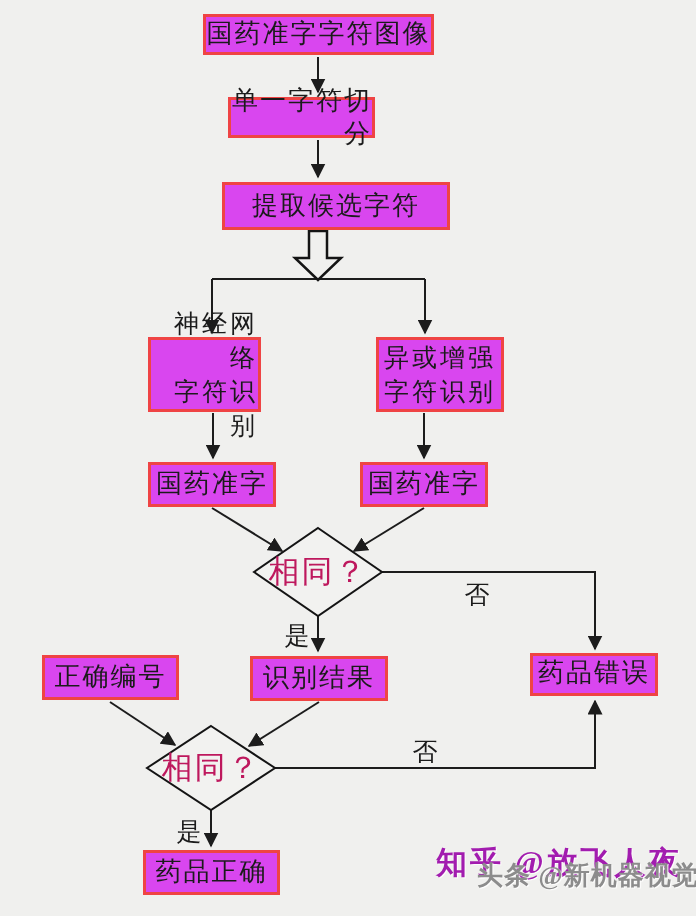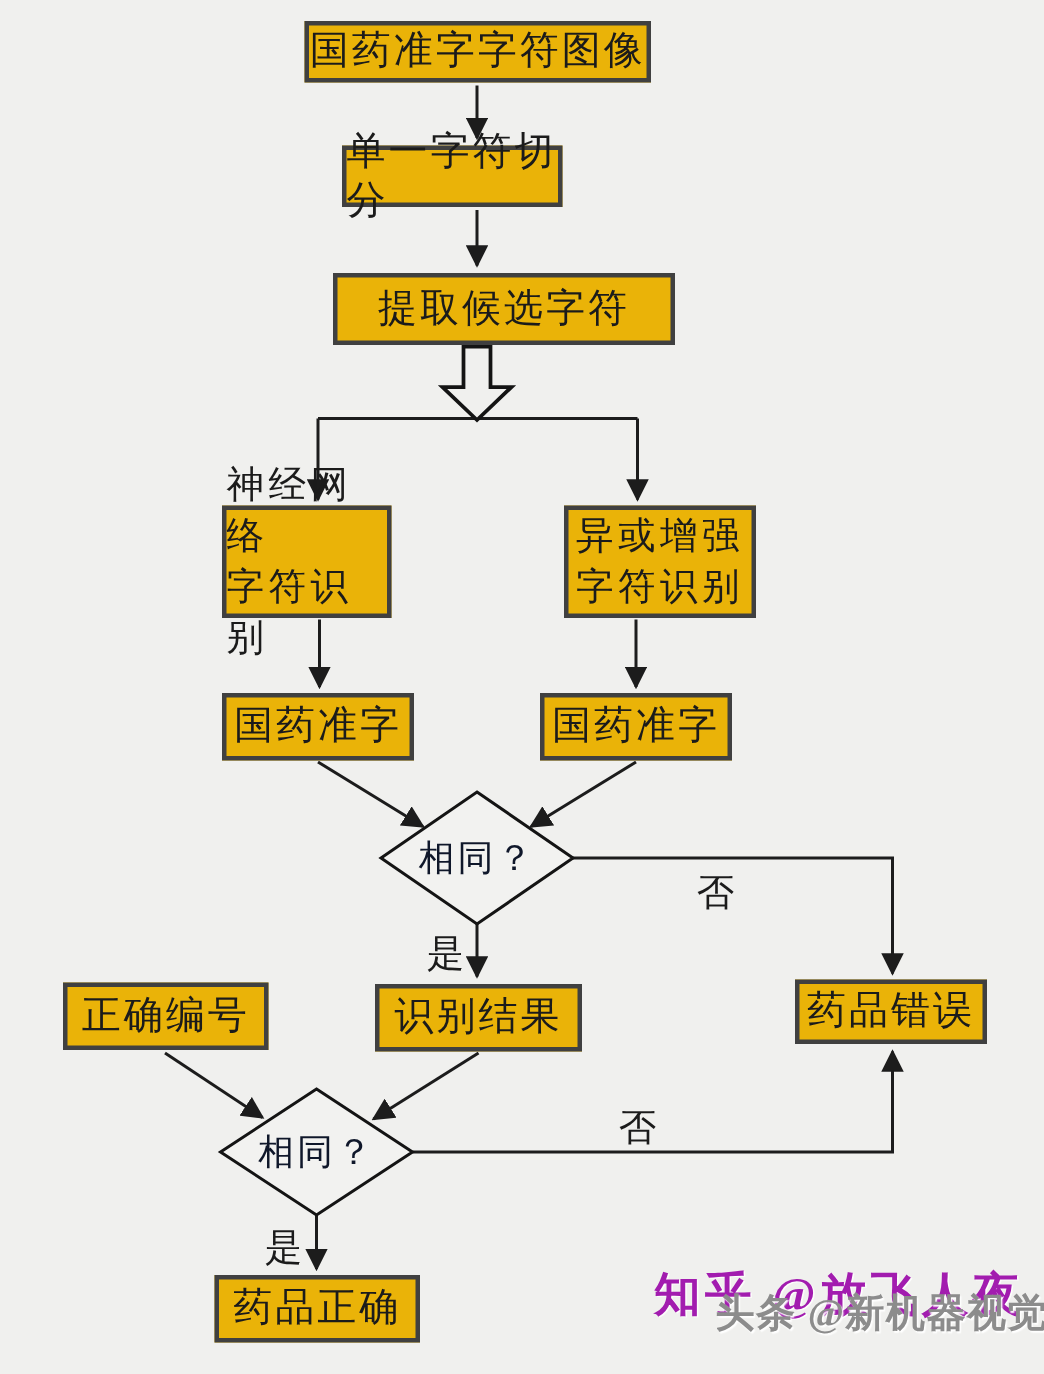--- a/index.html
+++ b/index.html
@@ -7,35 +7,35 @@
     position:relative;
     width:696px;height:916px;
     background:#f0f0ee;
     font-family:"Liberation Serif", serif;
     overflow:hidden;
   }
   .connectors{position:absolute;left:0;top:0;}
   .box{
     position:absolute;
     box-sizing:border-box;
-    background:#eab308;
-    border:3px solid #404040;
+    background:#d946ef;
+    border:3px solid #ef4444;
     display:flex;flex-direction:column;
     align-items:center;justify-content:center;
-    text-align:left;
+    text-align:right;
     color:#1b1b1b;
     font-size:26px;
     letter-spacing:2px;
     line-height:1.25;
   }
   .box.twoline{font-size:25px;line-height:34px;letter-spacing:3px;}
   .diamond-label{
     position:absolute;
     display:flex;align-items:center;justify-content:center;
-    color:#0f172a;font-size:24px;letter-spacing:2px;
+    color:#be185d;font-size:31px;letter-spacing:2px;
   }
   .edge-label{
     position:absolute;width:32px;height:32px;
     display:flex;align-items:center;justify-content:center;
     color:#1b1b1b;font-size:25px;
   }
   .wm-zhihu{
     position:absolute;left:436px;top:842px;
     font-size:31px;font-weight:bold;letter-spacing:3px;
     color:#a21caf;
@@ -123,21 +123,21 @@
   </div>
 
   <div class="box" style="left:42px;top:655px;width:137px;height:45px;">
     <span>正确编号</span>
   </div>
 
   <div class="box" style="left:250px;top:656px;width:138px;height:45px;">
     <span>识别结果</span>
   </div>
 
-  <div class="box" style="left:530px;top:653px;width:128px;height:43px;">
+  <div class="box" style="left:530px;top:653px;width:128px;height:43px;font-family:Liberation Mono, monospace;">
     <span>药品错误</span>
   </div>
 
   <div class="box" style="left:143px;top:850px;width:137px;height:45px;">
     <span>药品正确</span>
   </div>
 
   <div class="diamond-label" style="left:254px;top:528px;width:128px;height:88px;">相同？</div>
   <div class="diamond-label" style="left:147px;top:726px;width:128px;height:84px;">相同？</div>
 

